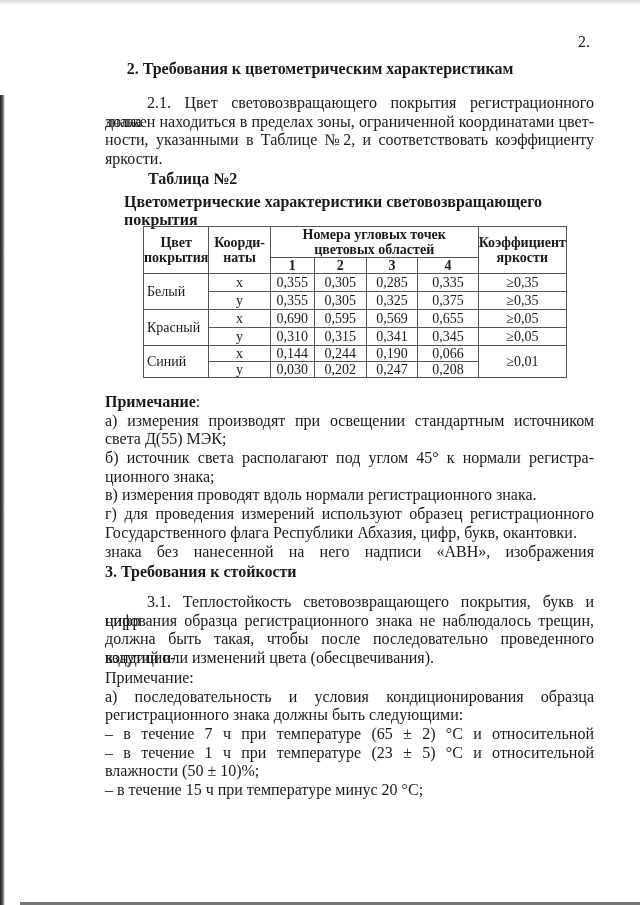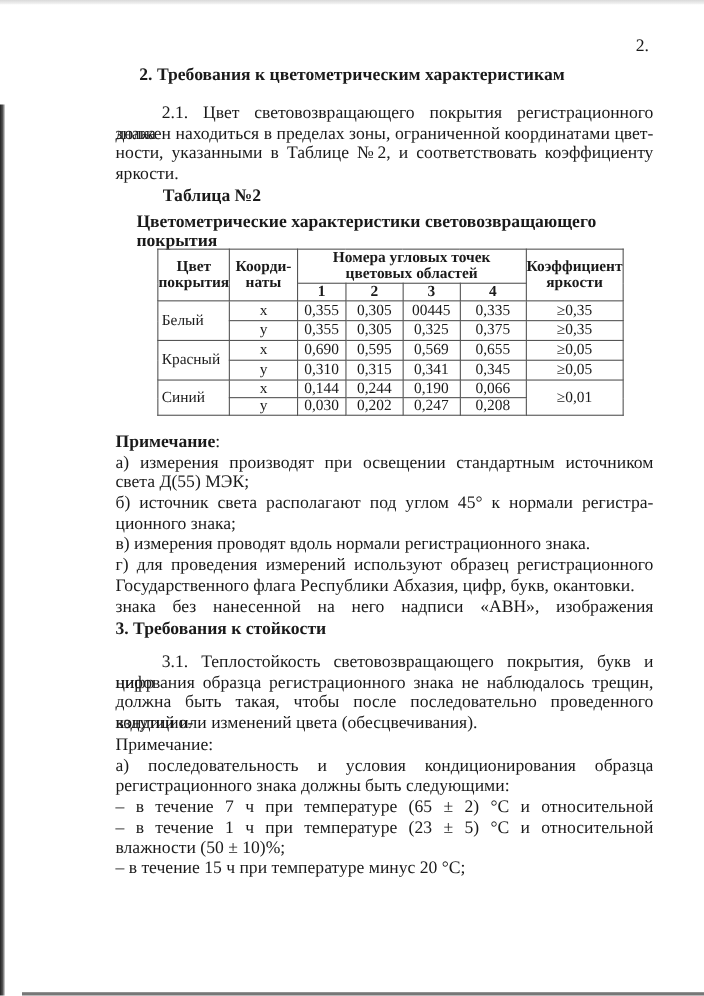--- a/index.html
+++ b/index.html
@@ -98,21 +98,21 @@
     <th>1</th>
     <th>2</th>
     <th>3</th>
     <th>4</th>
   </tr>
   <tr style="height:18px">
     <td rowspan="2" class="color-name">Белый</td>
     <td>x</td>
     <td>0,355</td>
     <td>0,305</td>
-    <td>00445</td>
+    <td>0,285</td>
     <td>0,335</td>
     <td class="ge">≥0,35</td>
   </tr>
   <tr style="height:18px">
     <td>y</td>
     <td>0,355</td>
     <td>0,305</td>
     <td>0,325</td>
     <td>0,375</td>
     <td class="ge">≥0,35</td>

